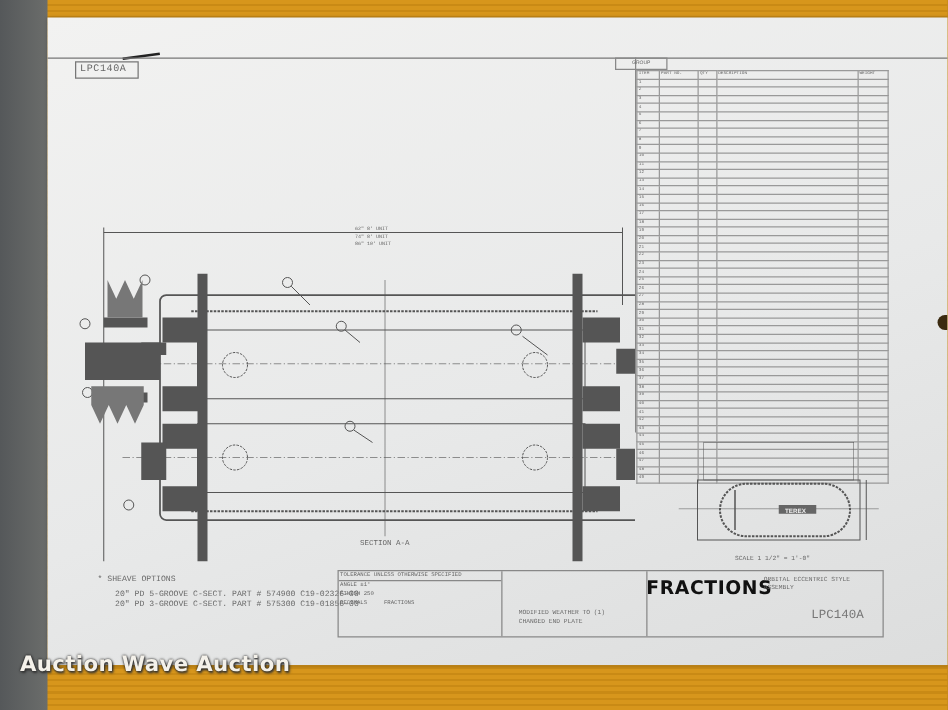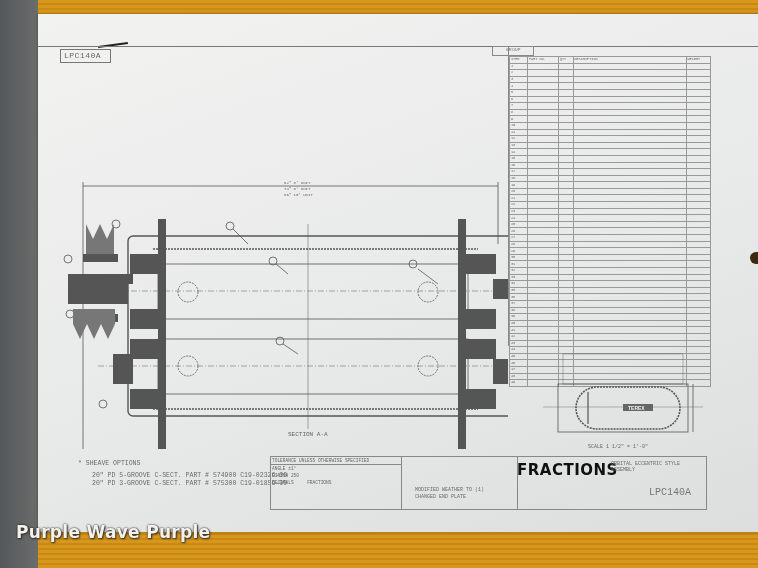--- a/index.html
+++ b/index.html
@@ -504,13 +504,13 @@
       <div class="small mono" style="position:absolute;top:30px;left:14px">MODIFIED WEATHER TO (1)</div>
       <div class="small mono" style="position:absolute;top:37px;left:14px">CHANGED END PLATE</div>
     </div>
     <div class="logo">FRACTIONS</div>
     <div class="small mono" style="position:absolute;left:340px;top:4px">ORBITAL ECCENTRIC STYLE ASSEMBLY</div>
     <div class="part-no mono">LPC140A</div>
   </div>
 </div>
 
 <div class="hole"></div>
-<div class="watermark">Purple Wave Purple</div>
+<div class="watermark">Auction Wave Auction</div>
 
 </body></html>

